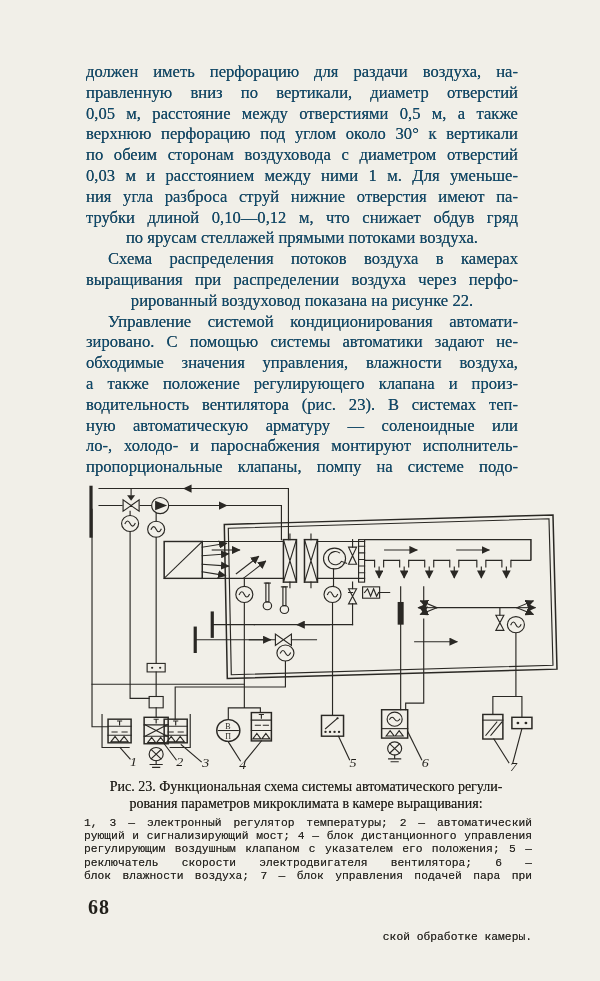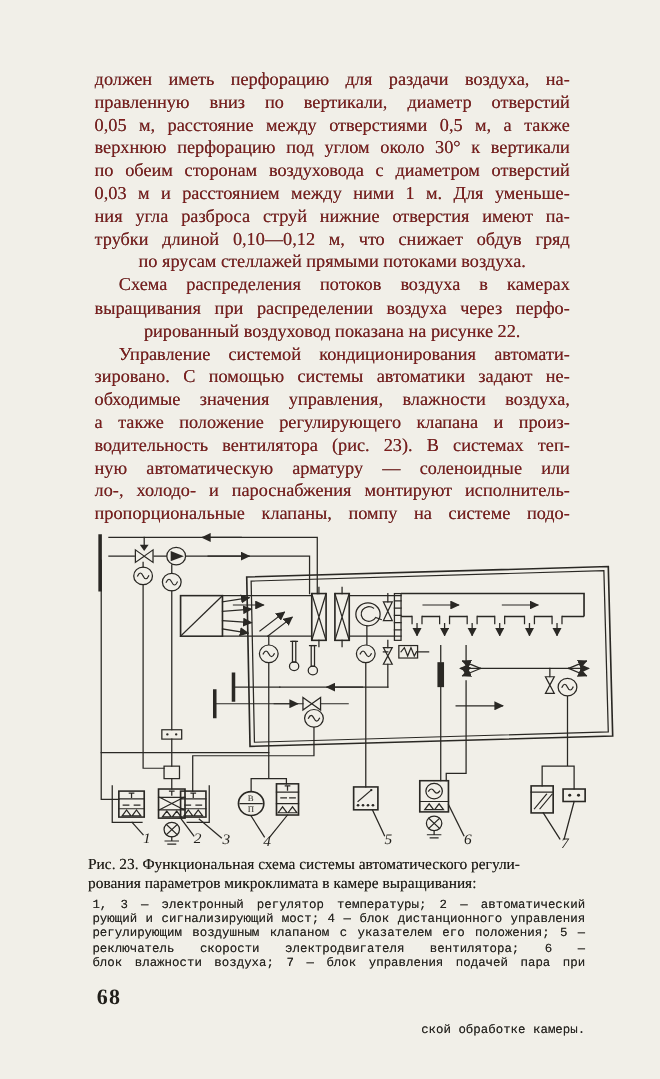--- a/index.html
+++ b/index.html
@@ -14,31 +14,31 @@
   }
   .page{
     position:relative;width:600px;height:981px;overflow:hidden;
     background:linear-gradient(115deg,#f3f1ea 0%,#f1efe8 55%,#ecead f 100%);
     background-color:var(--paper);
     color:var(--ink);
   }
   .body-text{
     position:absolute;left:86px;top:62px;width:432px;
     font-size:16.6px;line-height:20.8px;
-    color:#7f1d1d;
+    color:#0c4a6e;
     text-shadow:0 0 .35px rgba(30,28,22,.75);
     white-space:nowrap;
   }
   .bline{height:20.8px;overflow:hidden;}
   .jst{text-align:justify;text-align-last:justify;white-space:normal;}
   .lft{text-align:center;white-space:normal;}
   .ind{text-indent:22px;}
   .caption{
     position:absolute;left:80px;top:779px;width:452px;
-    font-size:14px;line-height:16.5px;text-align:left;
+    font-size:14px;line-height:16.5px;text-align:center;
     color:#211f1a;text-shadow:0 0 .3px rgba(30,28,22,.7);
   }
   .legend{
     position:absolute;left:84px;top:817px;width:448px;
     font-size:11.3px;line-height:13.2px;
     color:#262420;text-shadow:0 0 .25px rgba(30,28,22,.6);
   }
   .lline{height:13.2px;overflow:hidden;font-family:Liberation Mono, monospace;}
   .ljst{text-align:justify;text-align-last:justify;}
   .lcen{text-align:right;margin-top:48px;}

